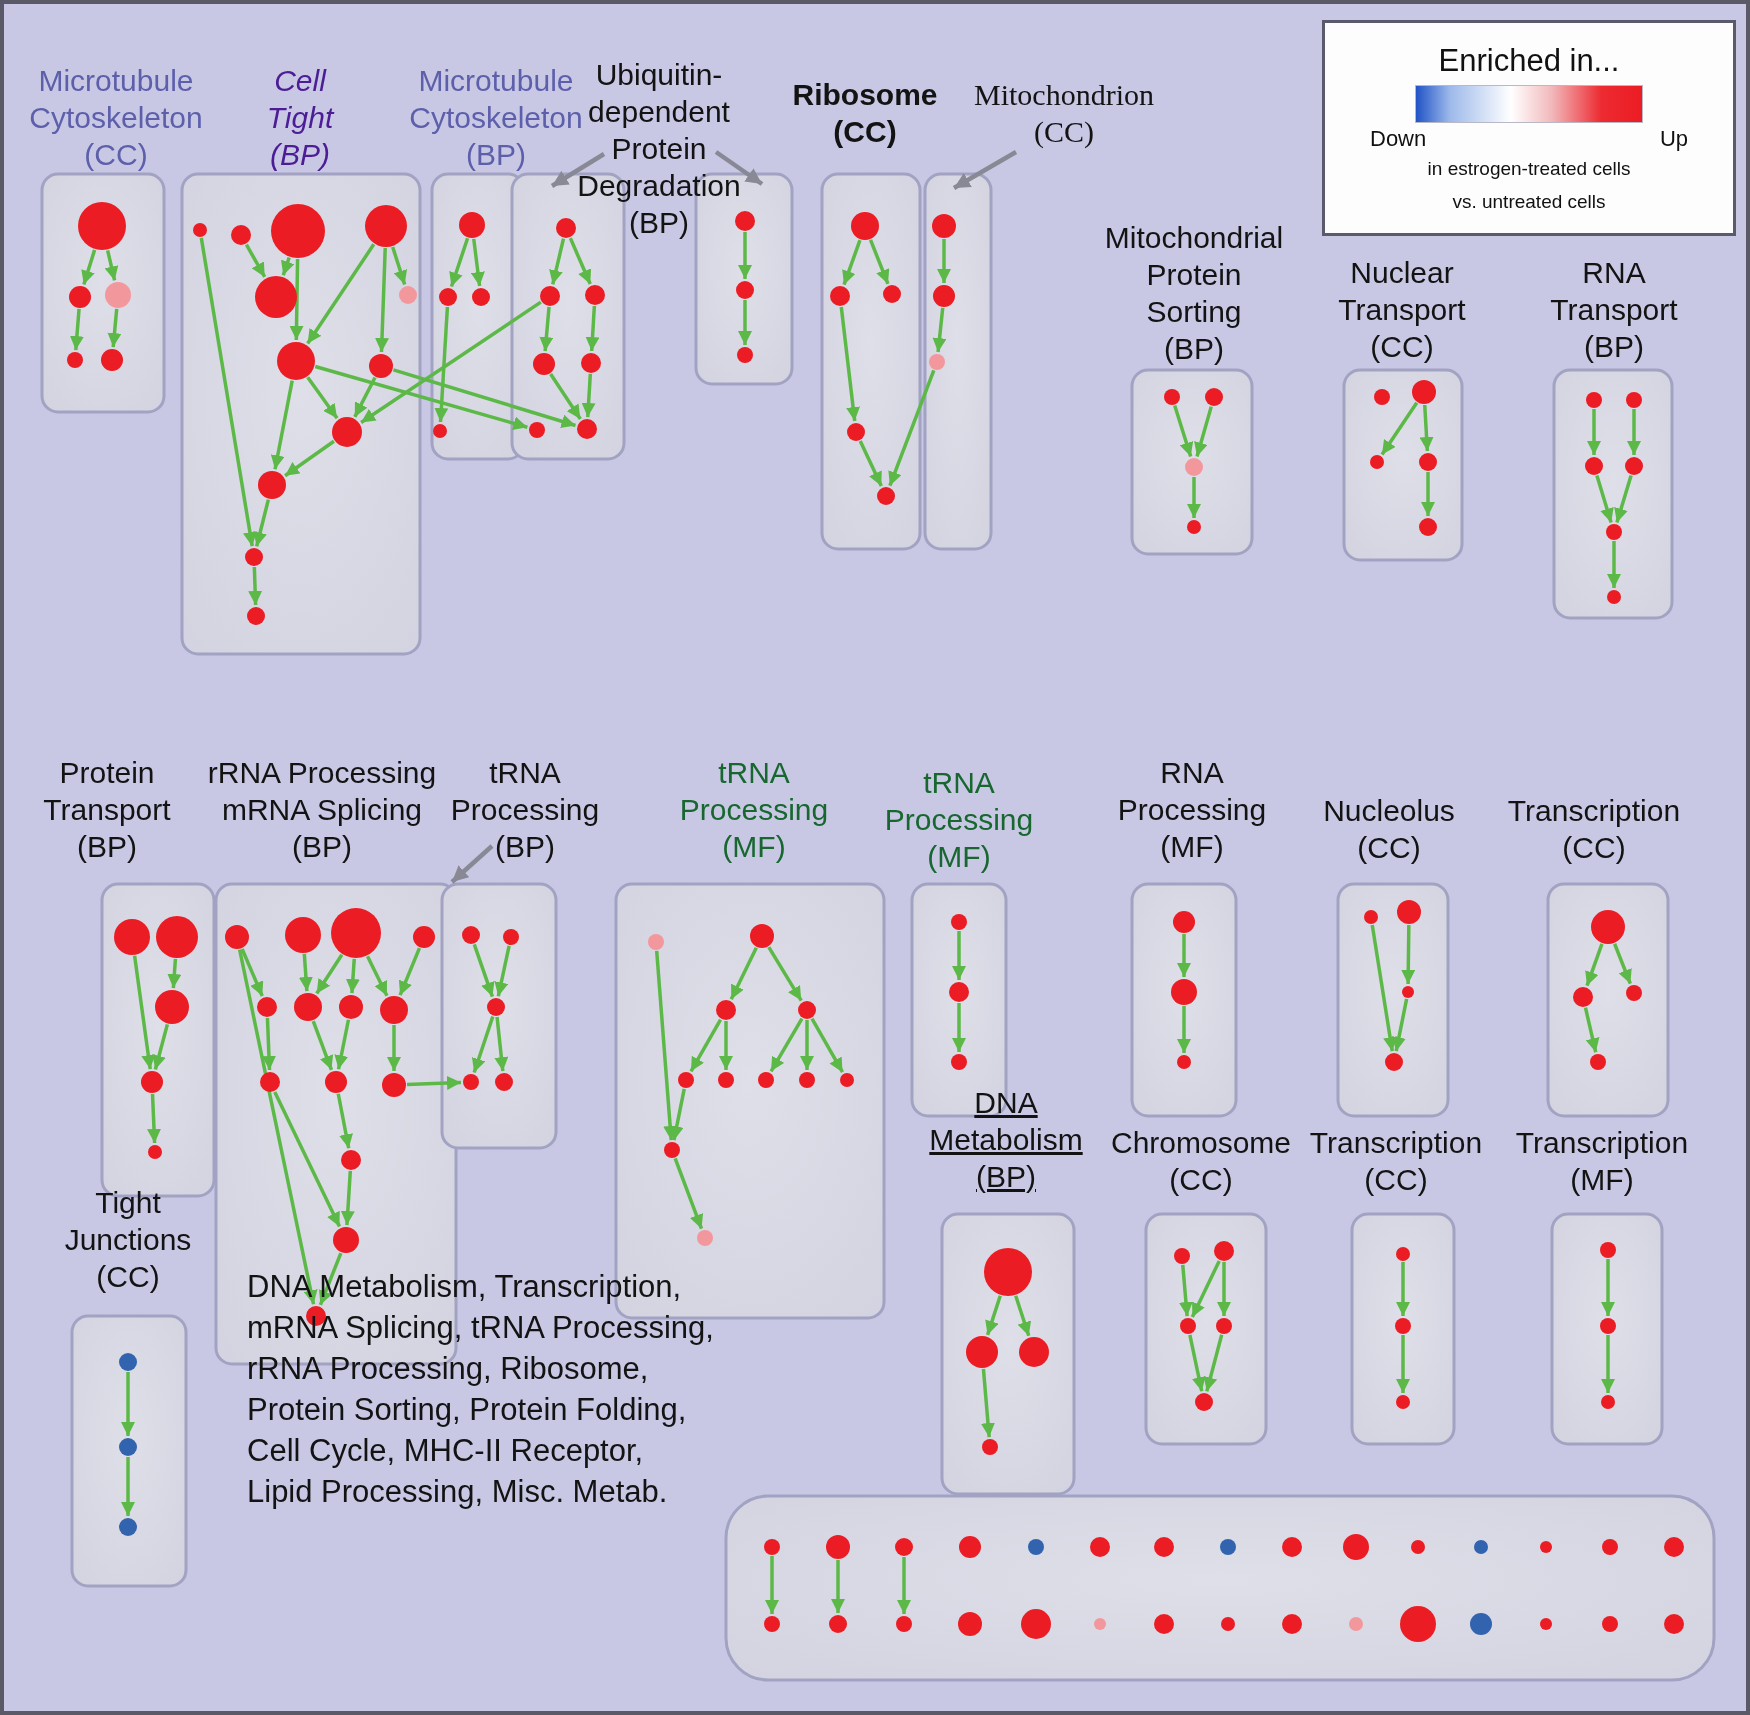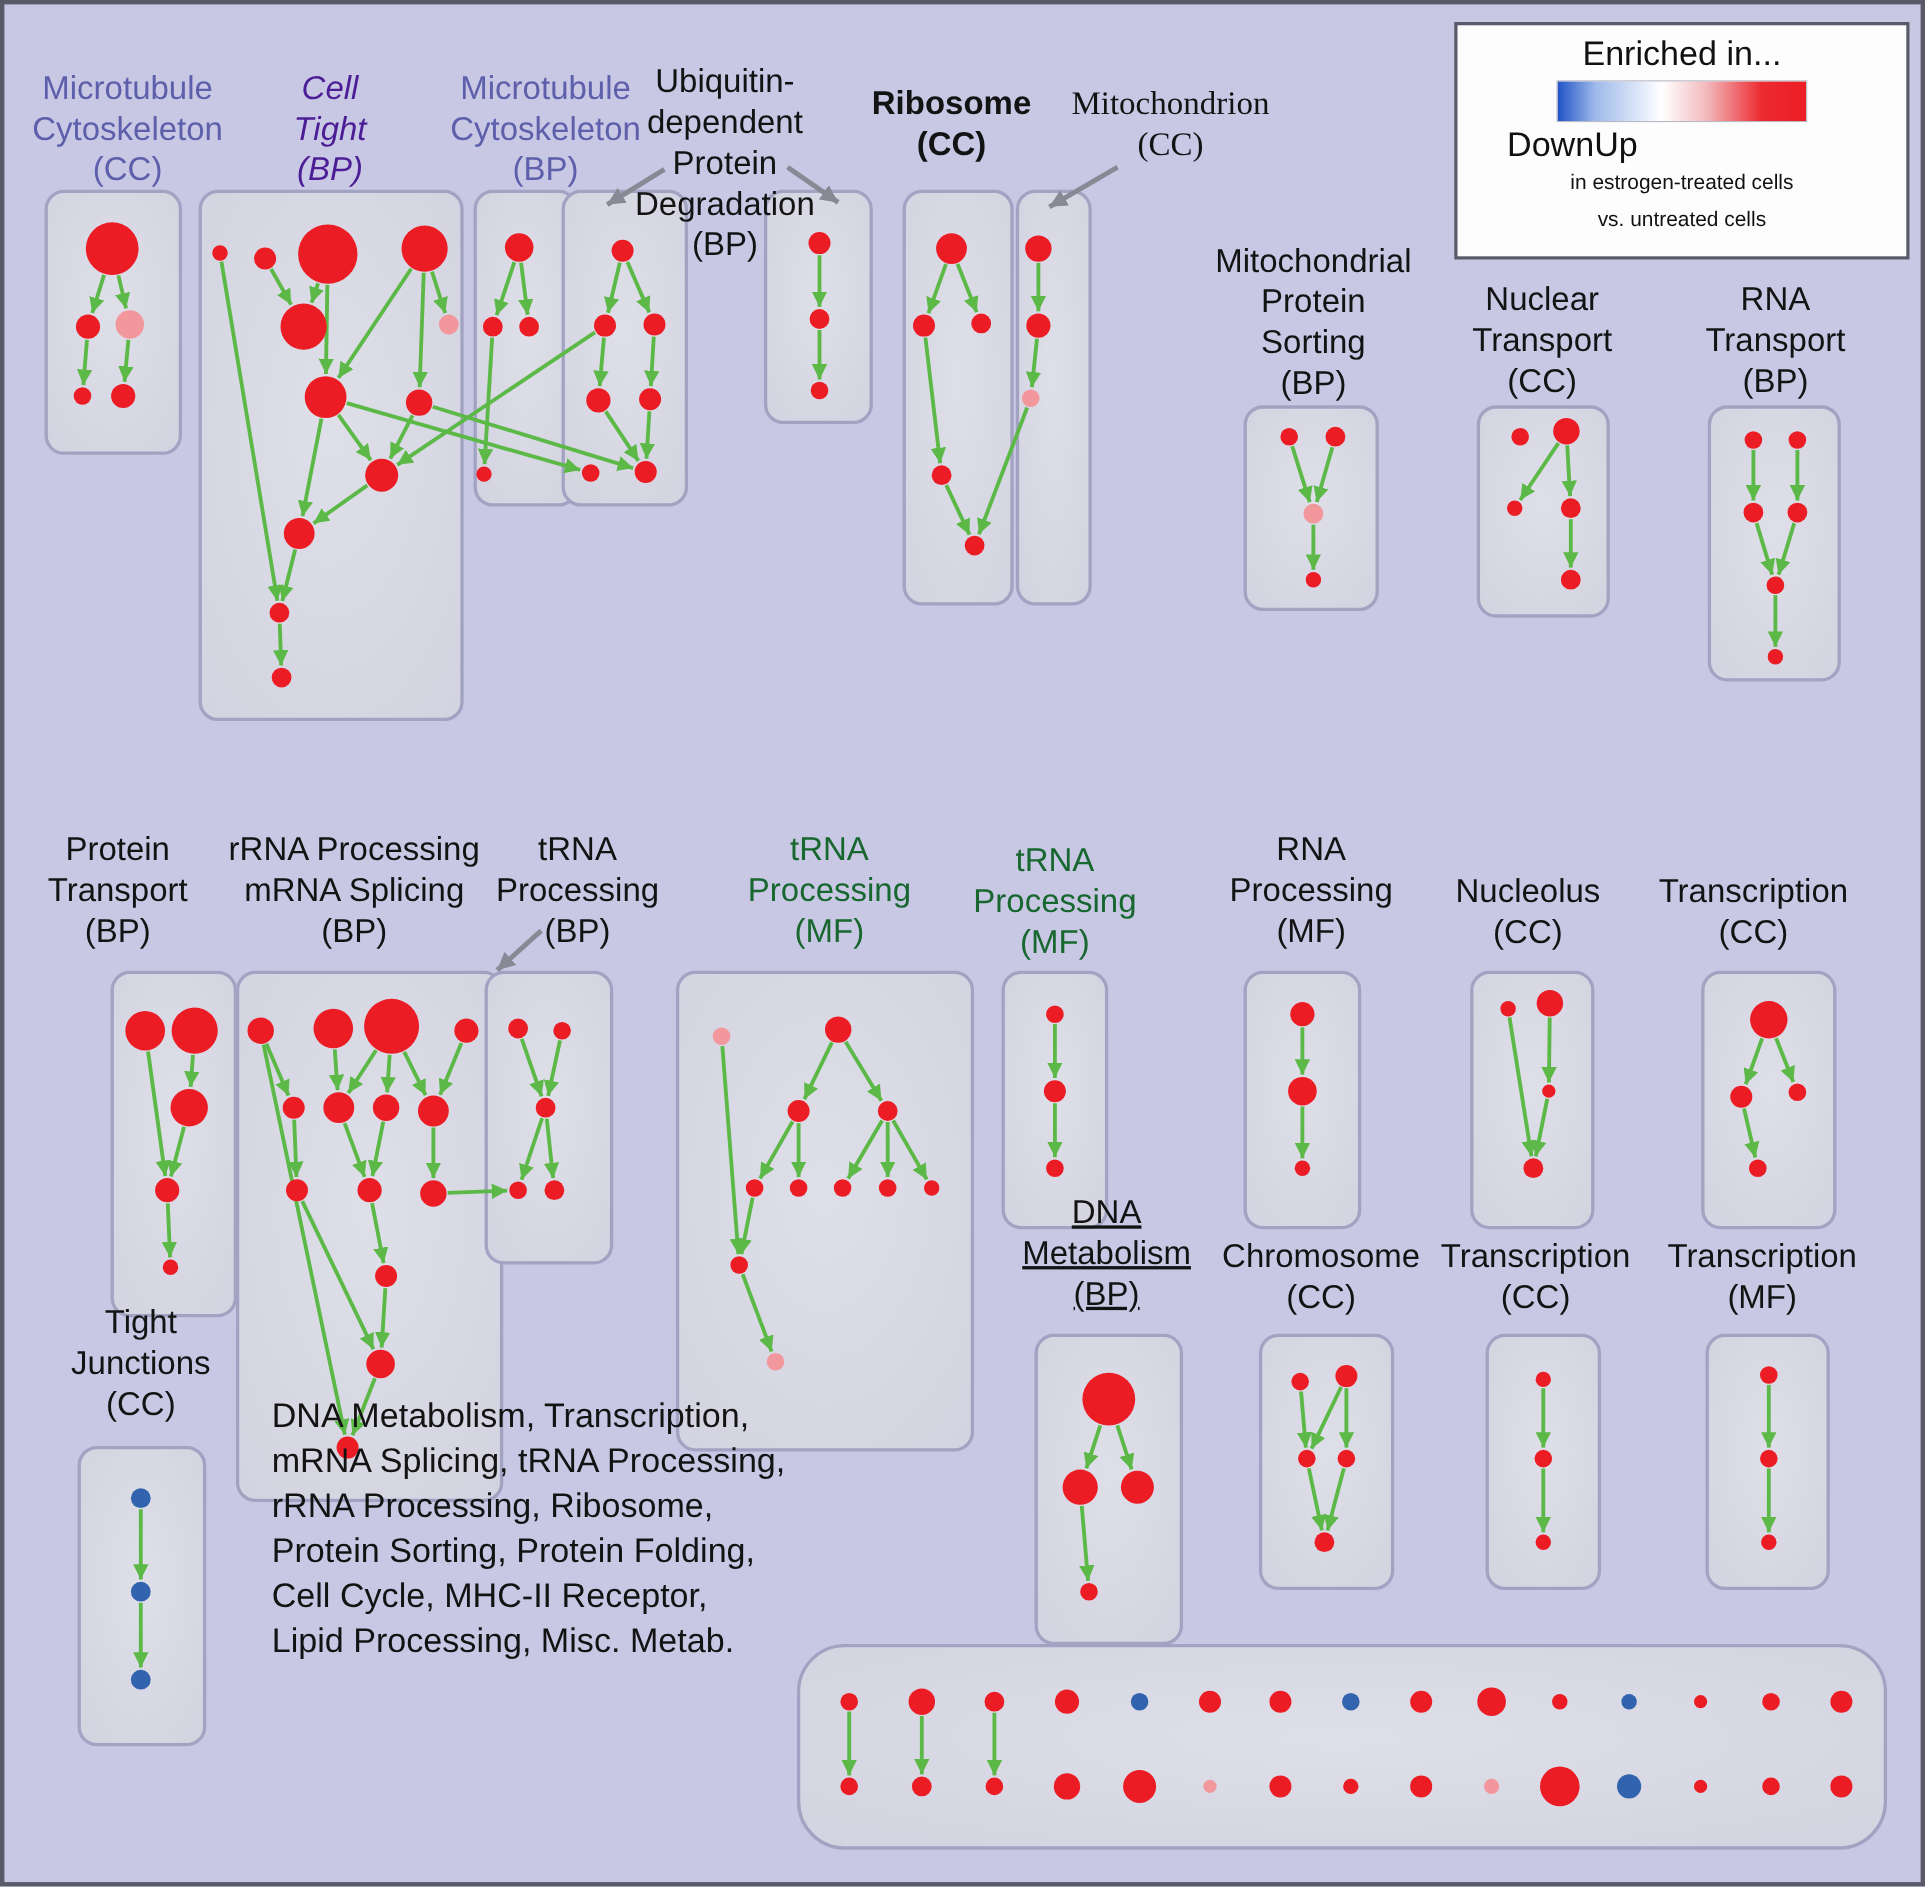--- a/index.html
+++ b/index.html
@@ -32,33 +32,33 @@
   }
   .legend {
     position:absolute;
     left:1318px; top:16px;
     width:414px; height:216px;
     background:#fdfdfe;
     border:3px solid #5a5a6c;
     display:flex;
     flex-direction:column;
     align-items:center;
-    padding-top:8px;
+    padding-top:20px;
   }
   .legend-title { font-size:31px; color:#111; }
   .legend-bar {
     width:228px; height:38px;
     margin-top:6px;
     border:1px solid #b9b9c6;
   }
   .legend-row {
     width:318px;
     display:flex;
-    justify-content:flex-start;
-    font-size:31px;
+    justify-content:space-between;
+    font-size:22px;
     color:#111;
     margin-top:3px;
   }
   .legend-sub { font-size:19px; line-height:32px; color:#111; margin-top:1px; }
 </style>
 </head>
 <body>
 
 <div id="canvas">
 

